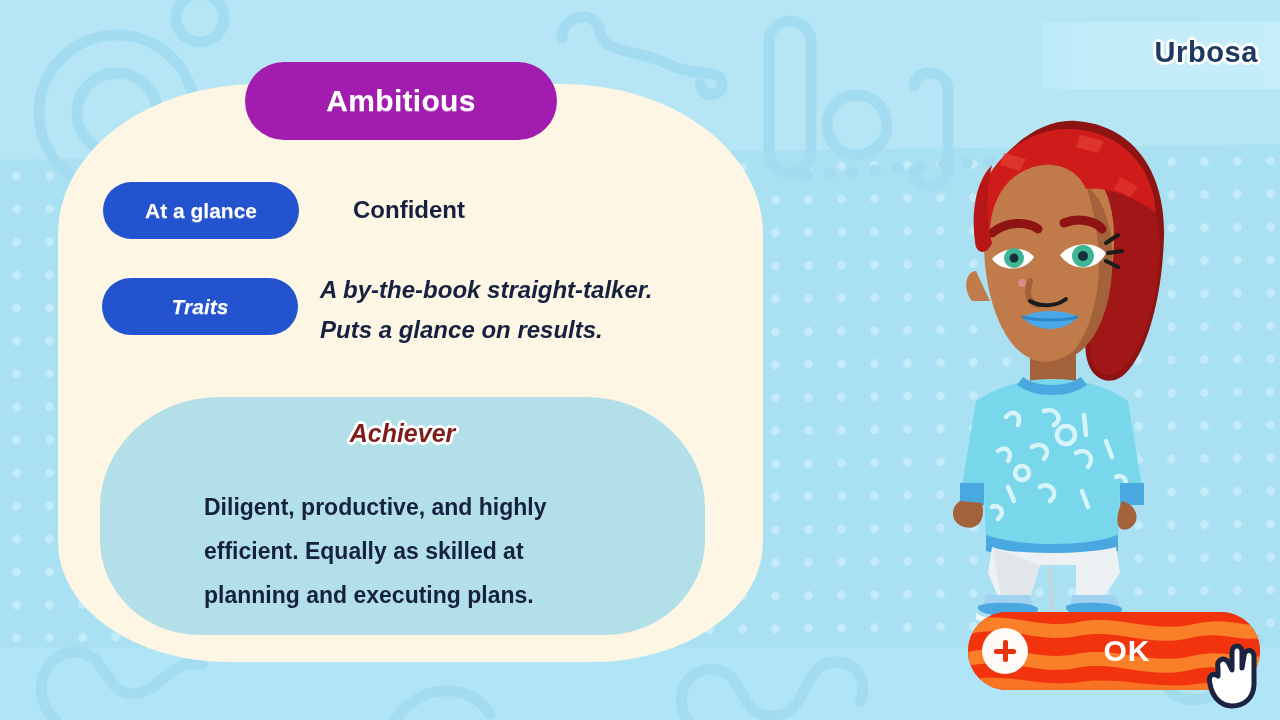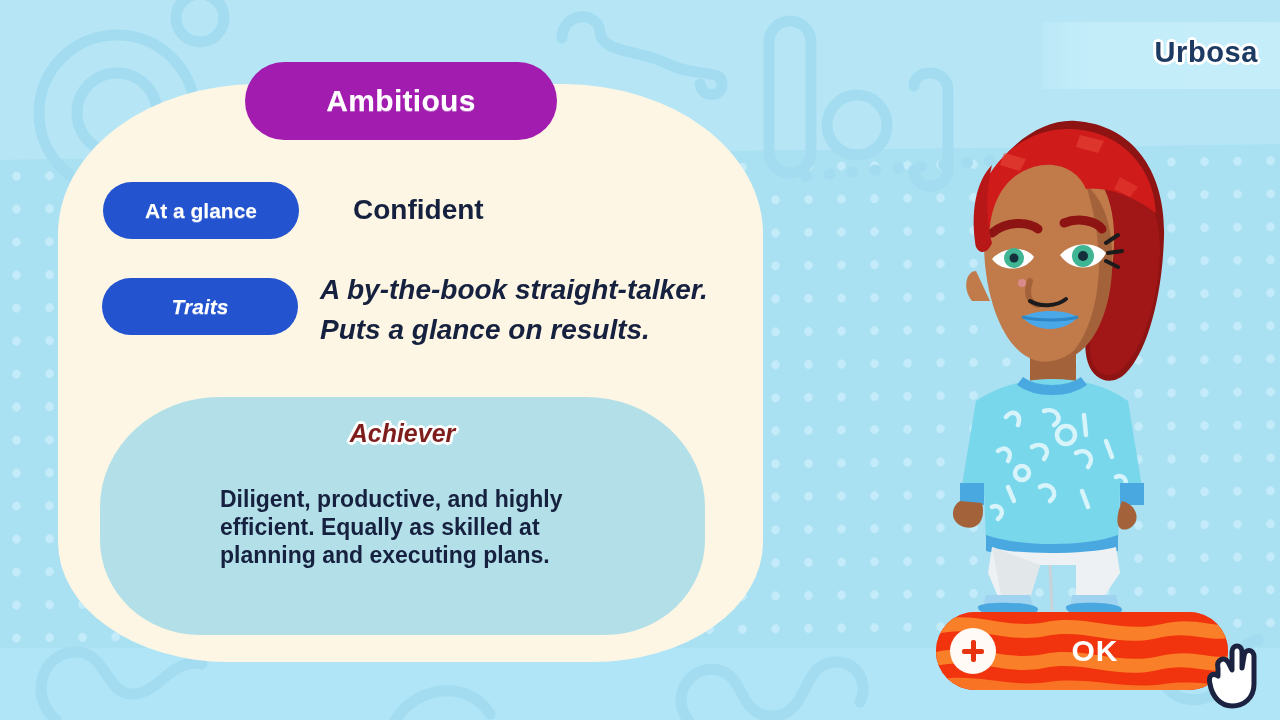--- a/index.html
+++ b/index.html
@@ -128,21 +128,21 @@
   .label-pill span {
     color: #ffffff;
     font-size: 21px;
     font-weight: bold;
     text-shadow: 0 1px 0 rgba(255,255,255,.3);
   }
 
   .row-value {
     margin-left: 22px;
     color: #16213f;
-    font-size: 28px;
+    font-size: 24px;
     font-weight: bold;
     line-height: 40px;
     white-space: pre-line;
     padding-top: 8px;
   }
   .row-traits .row-value { padding-top: 0px; margin-top: -8px; }
 
   
   .achiever-panel {
     position: absolute;
@@ -163,37 +163,37 @@
     color: #7f1d1d;
     text-shadow:
       -2px -2px 0 #fff,  2px -2px 0 #fff,
       -2px  2px 0 #fff,  2px  2px 0 #fff,
       -3px  0   0 #fff,  3px  0   0 #fff,
        0   -3px 0 #fff,  0    3px 0 #fff;
     font-style: italic;
   }
   .achiever-body {
     position: absolute;
-    left: 120px;
+    left: 104px;
     top: 88px;
     width: 430px;
     font-size: 23px;
     font-weight: bold;
     color: #16213f;
-    line-height: 28px;
+    line-height: 44px;
     white-space: pre-line;
   }
 
   
   .character { position: absolute; left: 880px; top: 95px; width: 330px; height: 530px; }
 
   
   .ok-button {
     position: absolute;
-    left: 936px;
+    left: 968px;
     top: 612px;
     width: 292px;
     height: 78px;
     border: none;
     padding: 0;
     border-radius: 40px;
     background: #f1340d;
     overflow: hidden;
     cursor: pointer;
   }

